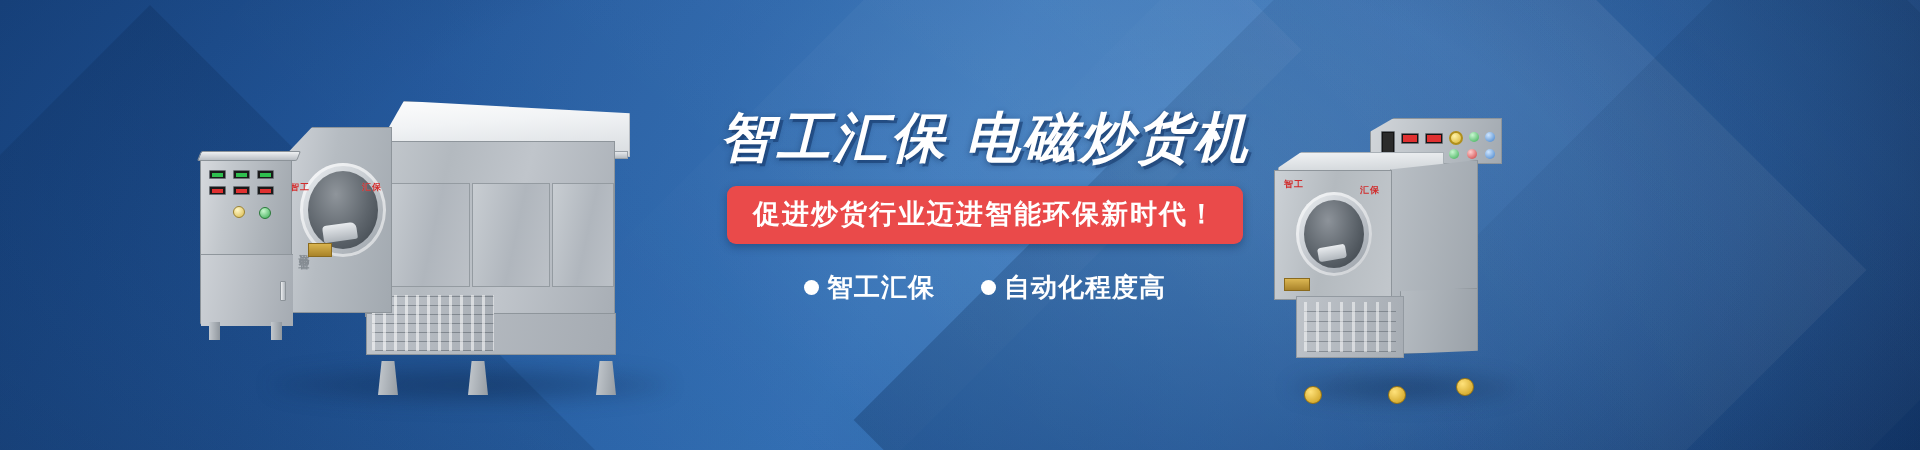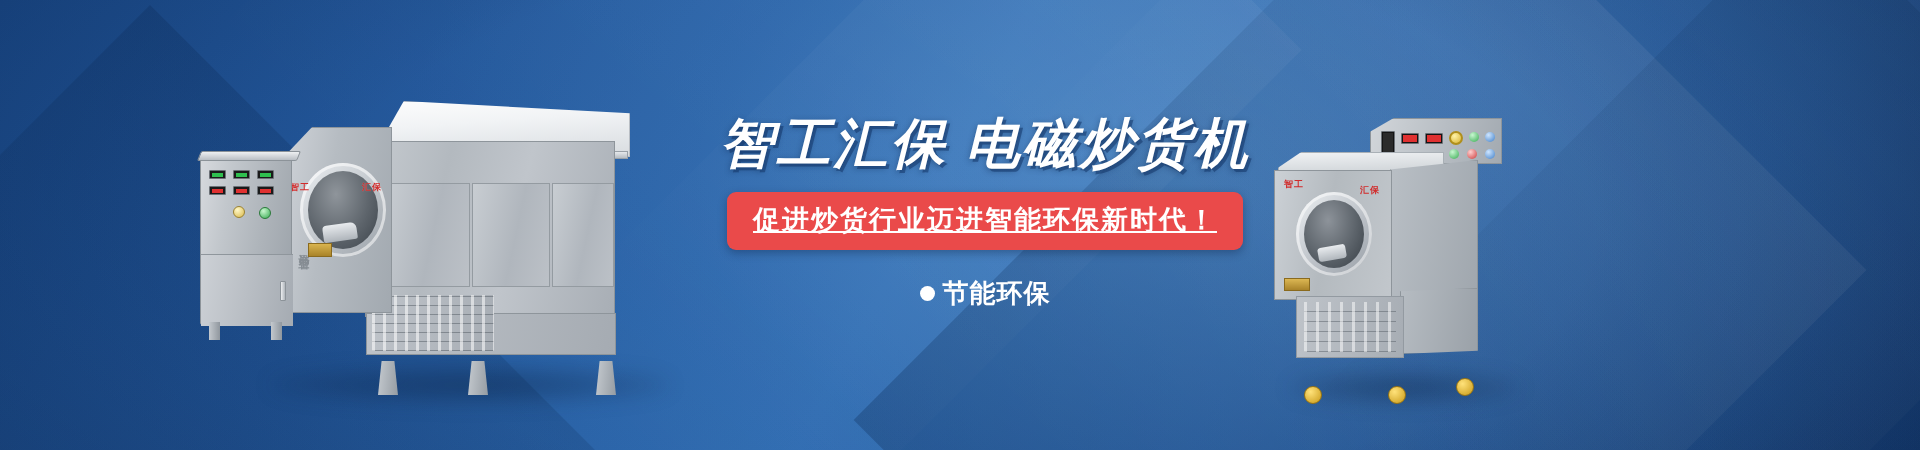--- a/index.html
+++ b/index.html
@@ -36,35 +36,34 @@
        background:linear-gradient(160deg, rgba(8,35,75,0.22), rgba(8,35,75,0));
        transform:rotate(45deg); }
   .f6{ bottom:-420px; left:1040px; width:900px; height:900px;
        background:linear-gradient(0deg, rgba(8,35,75,0.28), rgba(8,35,75,0));
        transform:rotate(45deg); }
   .vig{ position:absolute; inset:0;
         background:radial-gradient(ellipse 1400px 620px at 50% 50%, rgba(0,0,0,0) 45%, rgba(5,25,55,0.38) 100%); }
 
   
   .copy{
-    position:absolute; left:705px; top:114px; width:560px;
+    position:absolute; left:705px; top:108px; width:560px;
     text-align:center; z-index:40;
   }
   .headline{
     font-size:54px; line-height:1.08; font-weight:bold; font-style:italic;
     color:#ffffff; letter-spacing:3px; white-space:nowrap;
     text-shadow: 3px 3px 0 rgba(20,55,105,0.55), 0 2px 6px rgba(10,35,70,0.45);
   }
   .ribbon-wrap{ margin-top:20px; display:flex; justify-content:center; }
   .ribbon{
     display:inline-block; background:#ea4a4a; color:#ffffff;
     font-size:27px; font-weight:bold; letter-spacing:2px;
     padding:10px 26px 12px; border-radius:9px; white-space:nowrap;
     box-shadow:0 3px 9px rgba(10,30,60,0.35);
-    text-decoration:underline;
   }
   .features{
     margin-top:26px; display:flex; justify-content:center; align-items:center;
     gap:46px; white-space:nowrap;
   }
   .feature{ display:flex; align-items:center; color:#ffffff;
             font-size:26px; font-weight:bold; letter-spacing:1px; }
   .dot{ width:15px; height:15px; border-radius:50%; background:#ffffff;
         margin-right:8px; display:inline-block; flex:0 0 auto; }
 
@@ -295,18 +294,22 @@
   <div class="copy">
     <div class="headline">智工汇保  电磁炒货机</div>
 
     <div class="ribbon-wrap">
       <div class="ribbon">促进炒货行业迈进智能环保新时代！</div>
     </div>
 
     <div class="features">
       <div class="feature">
         <span class="dot"></span>
-        <span>节能环保</span>
+        <span>智工汇保</span>
       </div>
+      <div class="feature">
+        <span class="dot"></span>
+        <span>自动化程度高</span>
+      </div>
     </div>
   </div>
 
 </div>
 
 </body></html>

